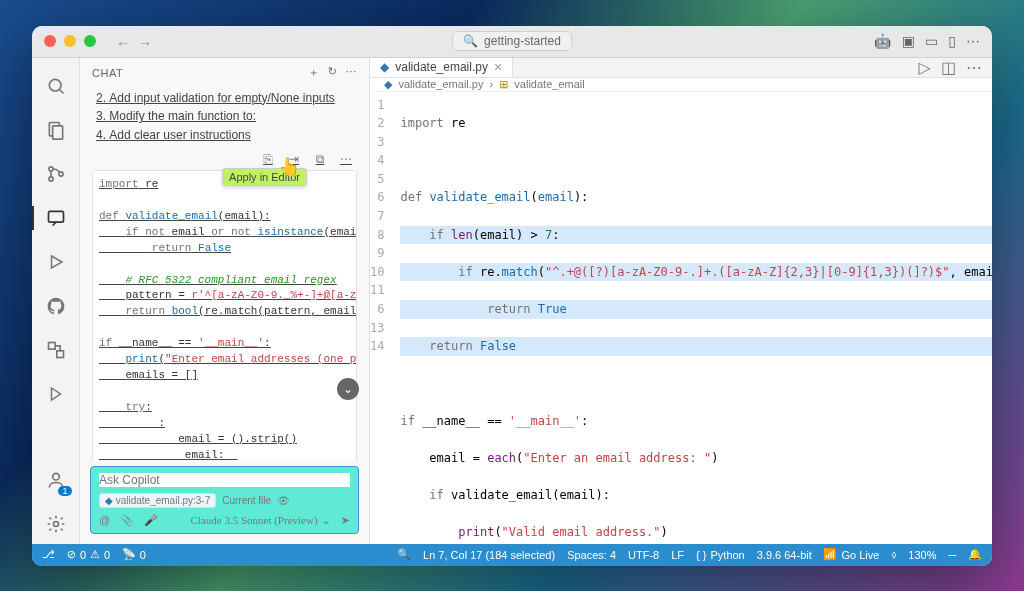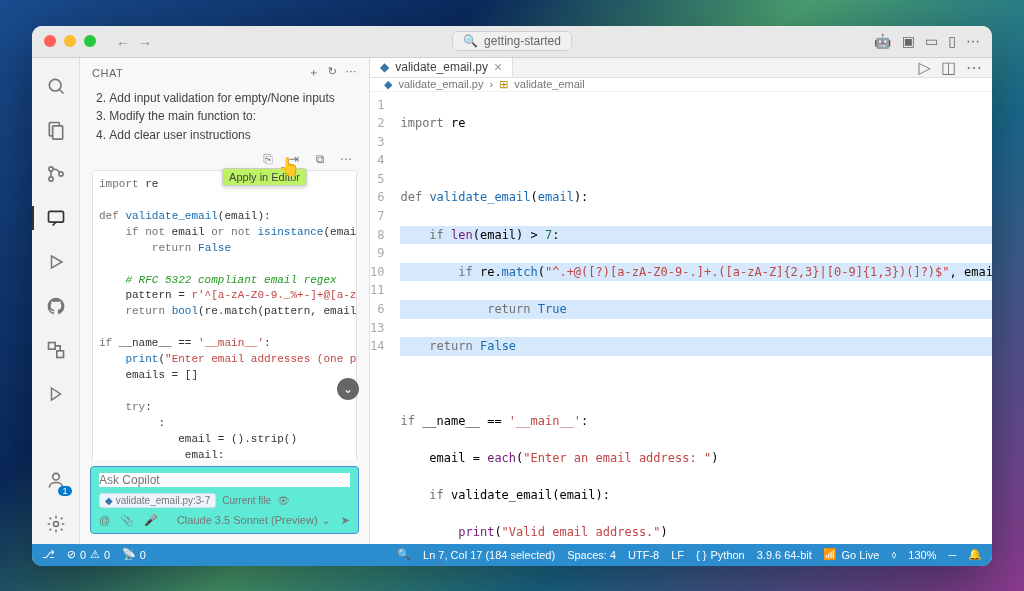--- a/index.html
+++ b/index.html
@@ -52,21 +52,21 @@
   }
   .chat-panel {
     width: 290px; background: #f8f8f8; border-right: 1px solid #e0e0e0;
     display: flex; flex-direction: column;
   }
   .chat-header {
     height: 30px; display: flex; align-items: center; padding: 0 12px;
     font-size: 11px; color: #666; letter-spacing: 0.5px;
   }
   .chat-header .hdr-actions { margin-left: auto; display: flex; gap: 8px; color: #666; }
-  .chat-body { flex: 1; overflow: auto; padding: 0 12px; font-size: 12px; color: #444; position: relative; }
+  .chat-body { flex: 1; overflow: auto; padding: 0 12px; font-size: 12px; color: #444; position: relative; text-decoration: underline; }
   .chat-body ol { list-style-position: inside; padding-left: 4px; }
   .chat-body ol li { margin: 2px 0; line-height: 1.4; }
   .chat-body ul { list-style-type: circle; padding-left: 28px; }
   .code-toolbar {
     display: flex; justify-content: flex-end; gap: 8px; padding: 4px 2px 2px;
     color: #777; position: relative;
   }
   .code-toolbar .ct-icon { width: 18px; height: 18px; display: flex; align-items: center; justify-content: center; cursor: pointer; }
   .tooltip {
     position: absolute; background: #bef264; border: 1px solid #ccc; padding: 2px 6px;
@@ -99,21 +99,21 @@
     font-size: 10px; color: #777;
   }
   .chip {
     background: #eef4fb; border: 1px solid #cfe0f3; border-radius: 3px;
     padding: 1px 5px; display: inline-flex; align-items: center; gap: 3px;
   }
   .chat-footer {
     display: flex; align-items: center; gap: 10px; margin-top: 6px;
     font-size: 11px; color: #777;
   }
-  .chat-footer .model { margin-left: auto; display: flex; align-items: center; gap: 4px; }
+  .chat-footer .model { margin-left: auto; display: flex; align-items: center; gap: 4px; font-family: Liberation Serif, serif; }
   .editor { flex: 1; display: flex; flex-direction: column; background: #fff; min-width: 0; }
   .tabs {
     height: 32px; background: #f3f3f3; border-bottom: 1px solid #e0e0e0;
     display: flex; align-items: stretch;
   }
   .tab {
     display: flex; align-items: center; gap: 6px; padding: 0 10px;
     background: #fff; border-right: 1px solid #e0e0e0; font-size: 12px; color: #444;
   }
   .tab .file-icon { color: #3776ab; }

